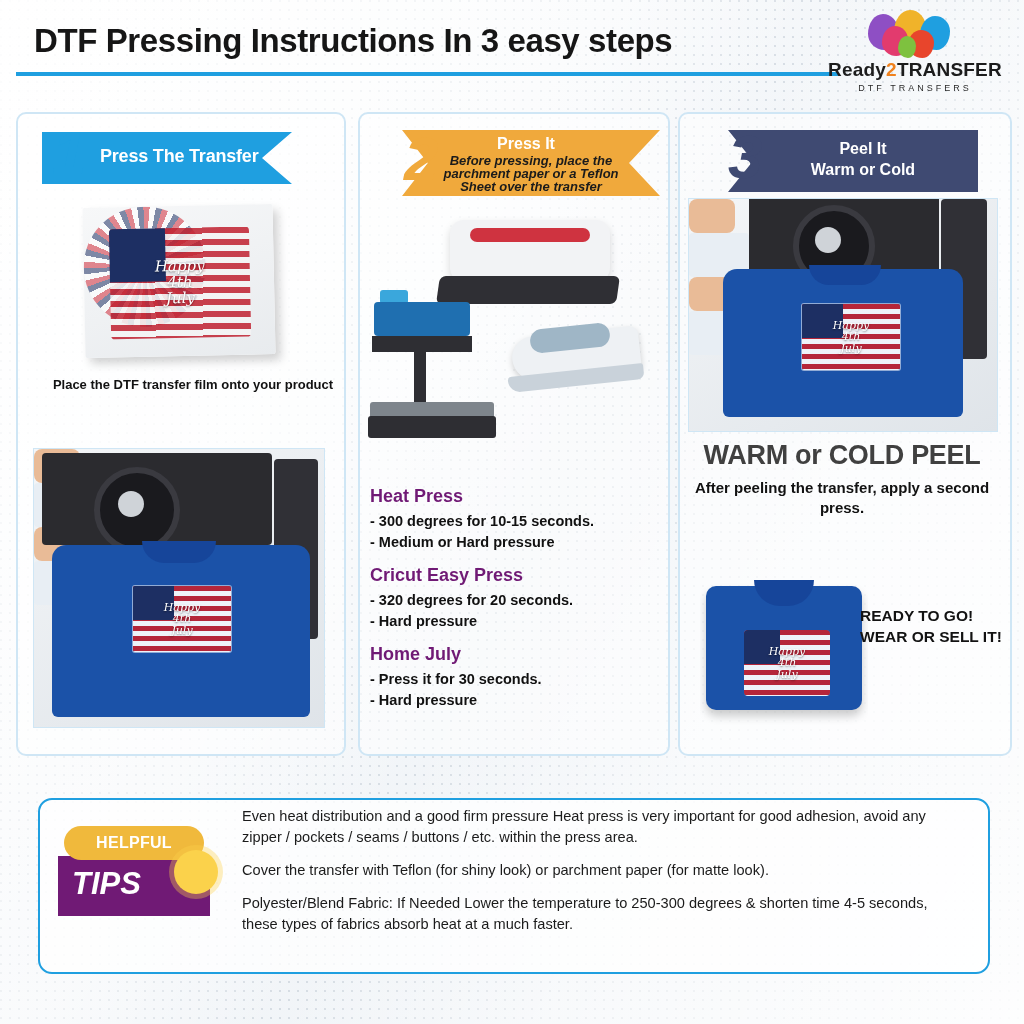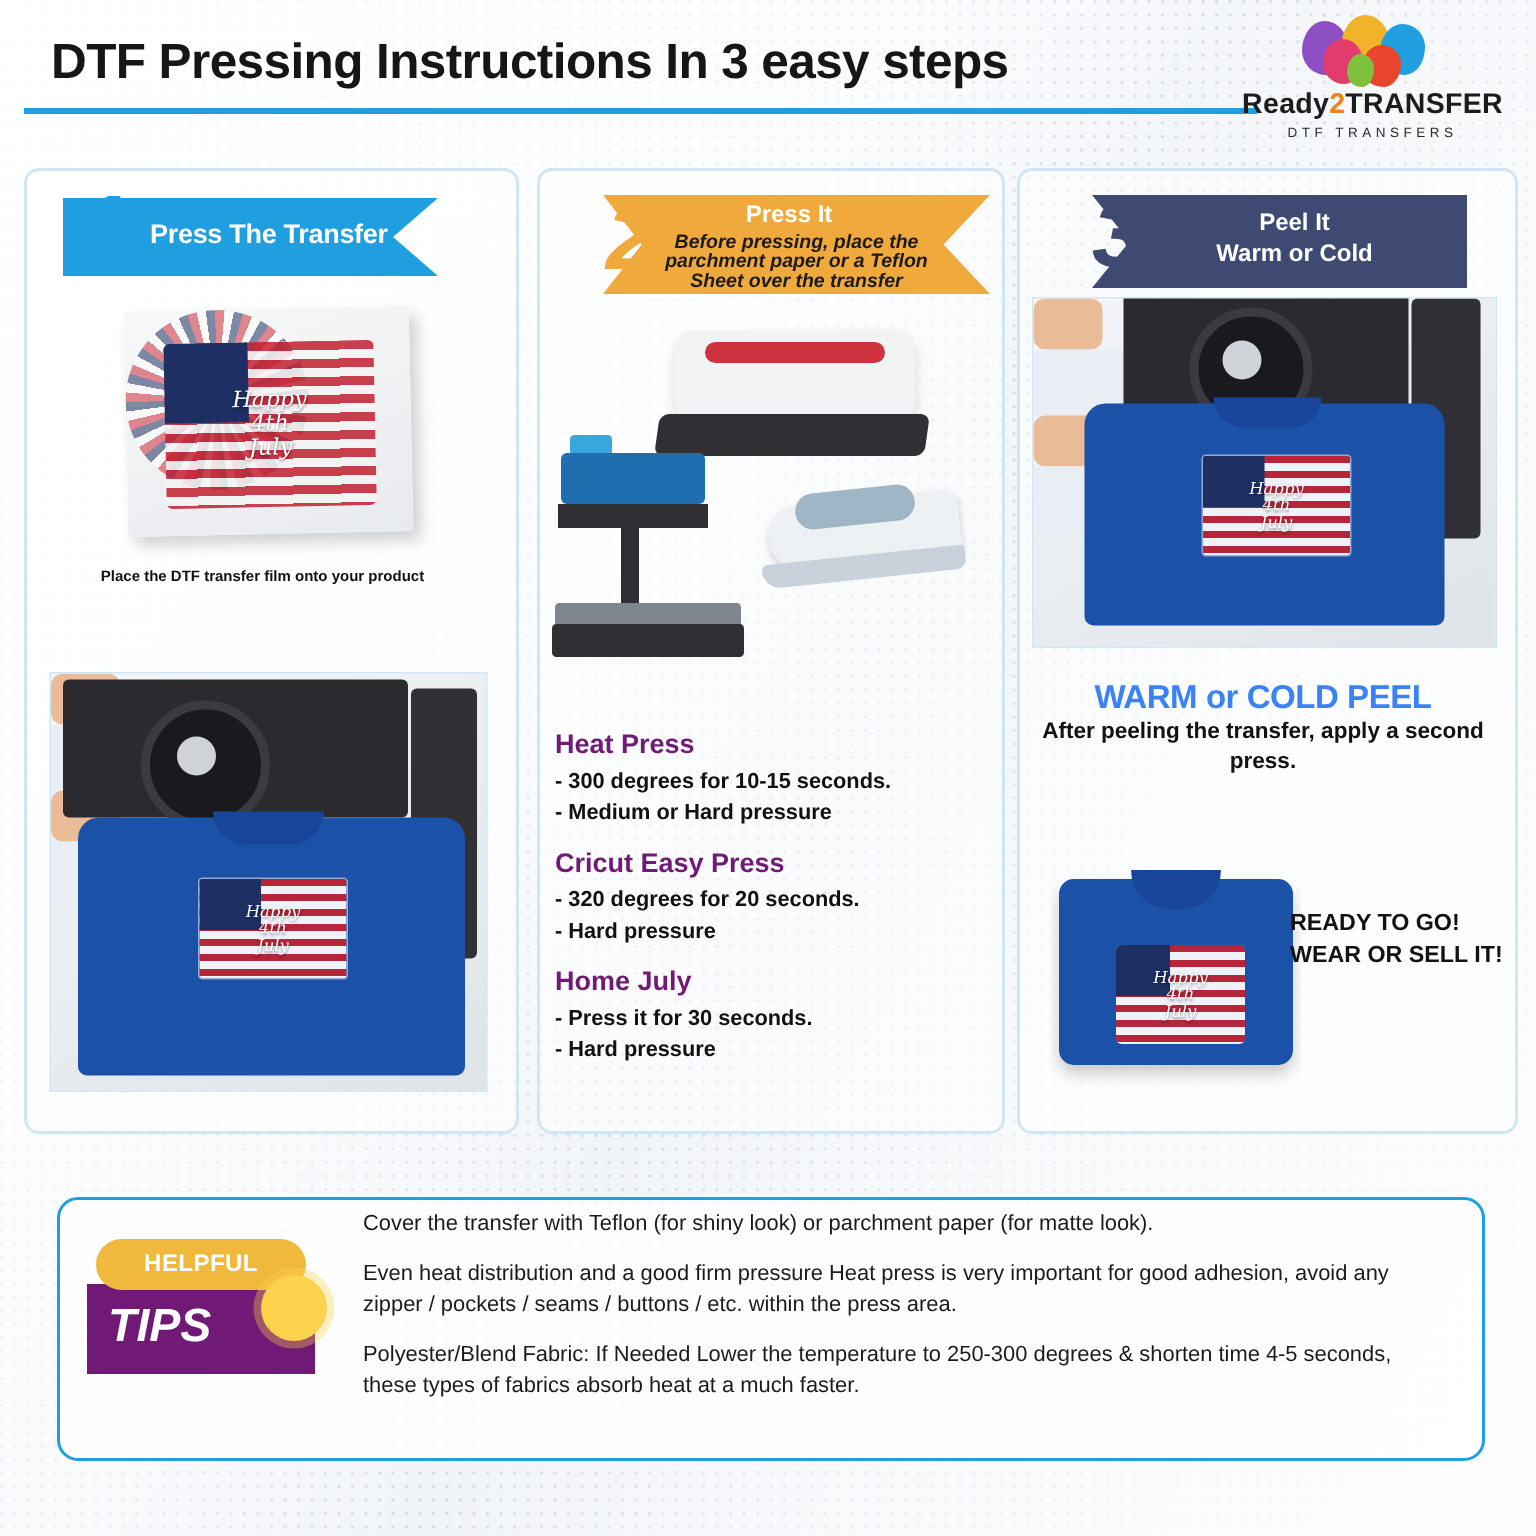--- a/index.html
+++ b/index.html
@@ -169,38 +169,38 @@
   }
 
   
   .film {
     left: 84px; top: 206px; width: 190px; height: 150px;
     background: linear-gradient(160deg,#f7f8f9 0%, #e8ebee 100%);
     box-shadow: 5px 6px 10px rgba(0,0,0,0.18);
     transform: rotate(-1.2deg);
     border-radius: 2px;
   }
-  .cap1 { left: 30px; top: 375px; width: 290px; font-size: 10px; line-height: 20px; }
+  .cap1 { left: 48px; top: 375px; width: 290px; font-size: 13px; line-height: 20px; }
 
   
   .press1 { left: 33px; top: 448px; width: 290px; height: 278px; border:1px solid #cfe6f5; }
 
   
   .machines { left: 362px; top: 206px; width: 300px; height: 250px; background: transparent; }
 
   .heat-block { position: absolute; left: 370px; top: 486px; width: 296px; }
   .hb-title { font-size: 18px; font-weight: bold; color: #701a75; margin: 0 0 4px 0; }
   .hb-line { font-size: 14.5px; font-weight: bold; color: #111; line-height: 21px; }
   .hb-gap { height: 12px; }
 
   
   .peel-photo { left: 688px; top: 198px; width: 308px; height: 232px; border:1px solid #cfe6f5; }
   .peel-label {
-    left: 688px; top: 452px; width: 308px;
-    font-size: 22px; color: #3b82f6; letter-spacing: -0.3px;
+    left: 688px; top: 440px; width: 308px;
+    font-size: 27px; color: #404040; letter-spacing: -0.3px;
   }
   .peel-sub { left: 692px; top: 478px; width: 300px; font-size: 15px; line-height: 20px; }
   .shirt-photo { left: 700px; top: 570px; width: 168px; height: 160px; }
   .ready-txt { left: 860px; top: 605px; width: 150px; font-size: 15.5px; line-height: 21px; text-align:left; }
 
   
   .tips-box {
     position: absolute;
     left: 38px; top: 798px;
     width: 948px; height: 172px;
@@ -407,18 +407,18 @@
   </div>
   <div class="cap ready-txt">READY TO GO! WEAR OR SELL IT!</div>
 
   <div class="tips-box"></div>
   <div class="tips-badge">
     <div class="tips-body">TIPS</div>
     <div class="tips-ribbon">HELPFUL</div>
     <div class="sunburst"></div>
   </div>
   <div class="tips-text">
+    <p class="tips-p">Even heat distribution and a good firm pressure Heat press is very important for good adhesion, avoid any zipper / pockets / seams / buttons / etc. within the press area.</p>
     <p class="tips-p">Cover the transfer with Teflon (for shiny look) or parchment paper (for matte look).</p>
-    <p class="tips-p">Even heat distribution and a good firm pressure Heat press is very important for good adhesion, avoid any zipper / pockets / seams / buttons / etc. within the press area.</p>
     <p class="tips-p">Polyester/Blend Fabric: If Needed Lower the temperature to 250-300 degrees &amp; shorten time 4-5 seconds, these types of fabrics absorb heat at a much faster.</p>
   </div>
 
 </div>
 
 </body></html>

